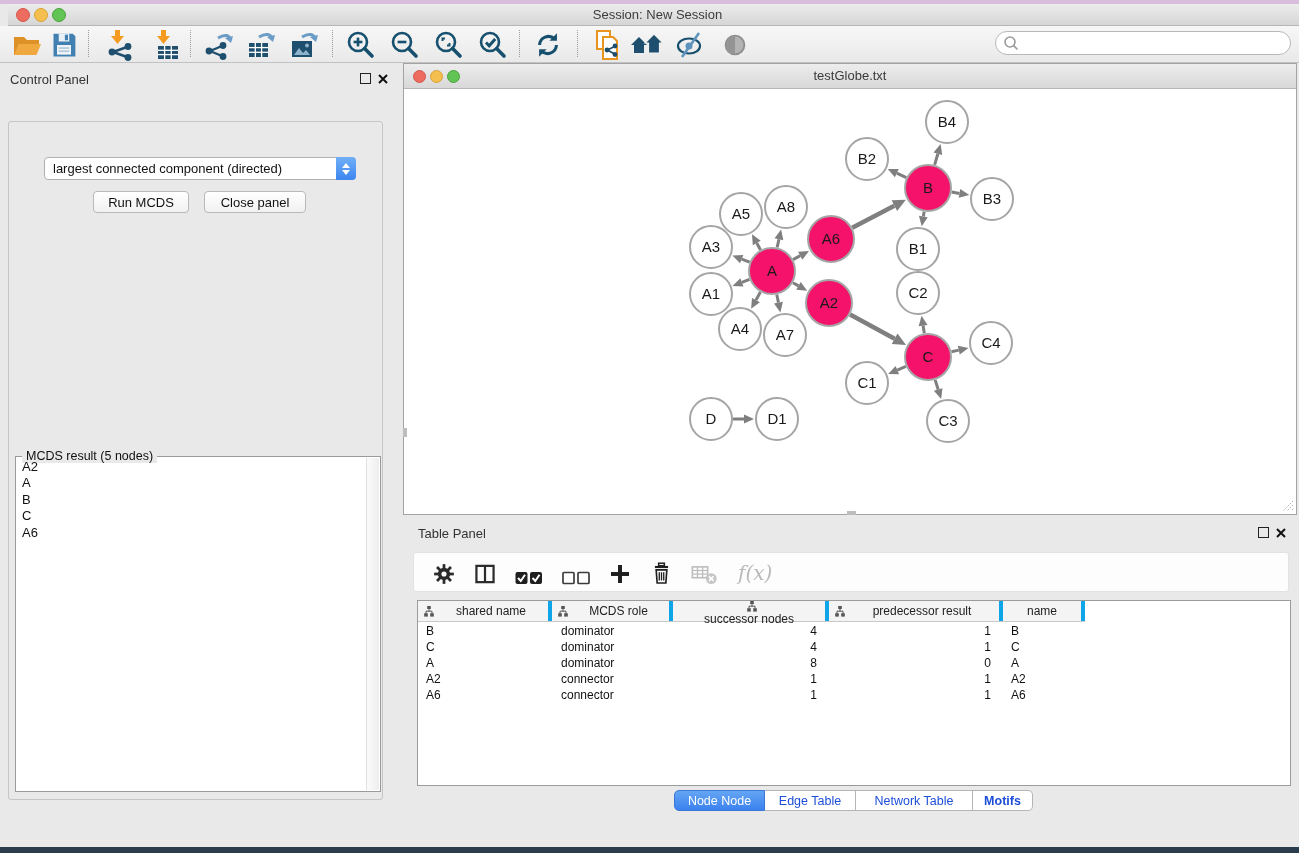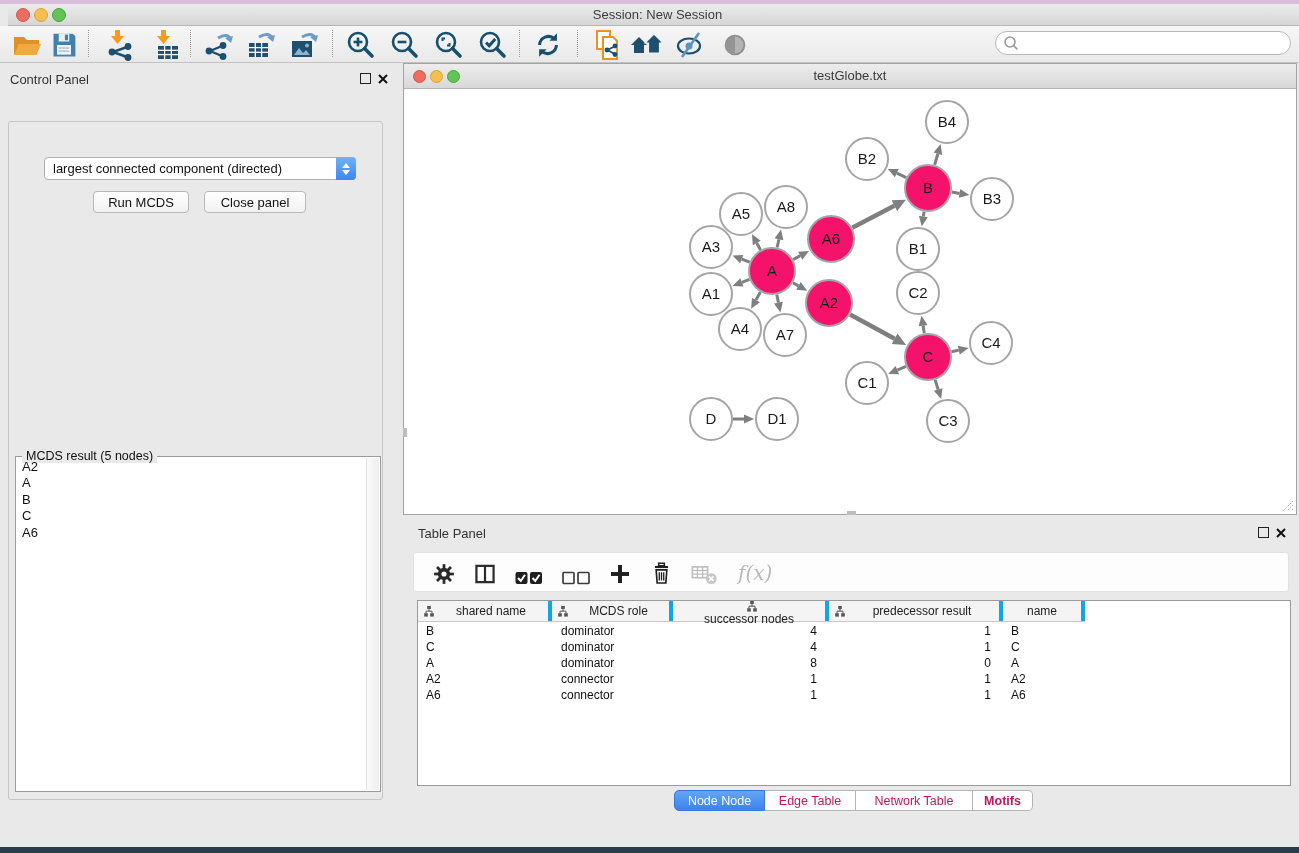--- a/index.html
+++ b/index.html
@@ -68,21 +68,21 @@
   .tpi{display:flex;align-items:flex-end;justify-content:center;width:24px;height:28px;}
   .datatable{left:417px;top:600px;width:874px;height:186px;background:#fff;
     border:1px solid #9b9b9b;box-sizing:border-box;}
   .thead{position:absolute;left:0;top:0;height:20px;display:flex;background:#f4f4f4;border-bottom:1px solid #c9c9c9;}
   .th{display:flex;align-items:center;font-size:12px;color:#222;border-right:4px solid #0ea5e9;box-sizing:border-box;}
   .th .lbl{flex:1;text-align:center;}
   .th svg{margin-left:6px;flex:0 0 auto;}
   .trow{position:absolute;display:flex;height:16px;line-height:16px;font-size:12px;color:#111;}
   .td{box-sizing:border-box;white-space:nowrap;overflow:hidden;}
   .bot-tabs{left:674px;top:790px;display:flex;height:21px;}
-  .bt{line-height:21px;text-align:center;font-size:12.5px;color:#be185d;background:#fff;
+  .bt{line-height:21px;text-align:center;font-size:12.5px;color:#1d4ed8;background:#fff;
     border:1px solid #b5b5b5;border-left:none;box-sizing:border-box;}
   .bt:first-child{border-left:1px solid #b5b5b5;border-radius:5px 0 0 5px;}
   .bt:last-child{border-radius:0 5px 5px 0;}
   .bt.active{background:linear-gradient(#64a5f4,#3b82ee);color:#fff;border-color:#3a77d6;}
   
   .statusbar{left:0;top:820px;width:1299px;height:27px;background:#ececec;border-top:1px solid #c6c6c6;}
   .status-btn{position:absolute;left:8px;top:2px;width:30px;height:22px;background:#ececec;
     border:1px solid #a8a8a8;border-radius:3px;display:flex;align-items:center;justify-content:center;}
   .memory-btn{position:absolute;left:1216px;top:2px;width:76px;height:22px;background:#fafafa;
     border:1px solid #b0b0b0;display:flex;align-items:center;justify-content:center;gap:5px;font-size:12px;color:#111;}

